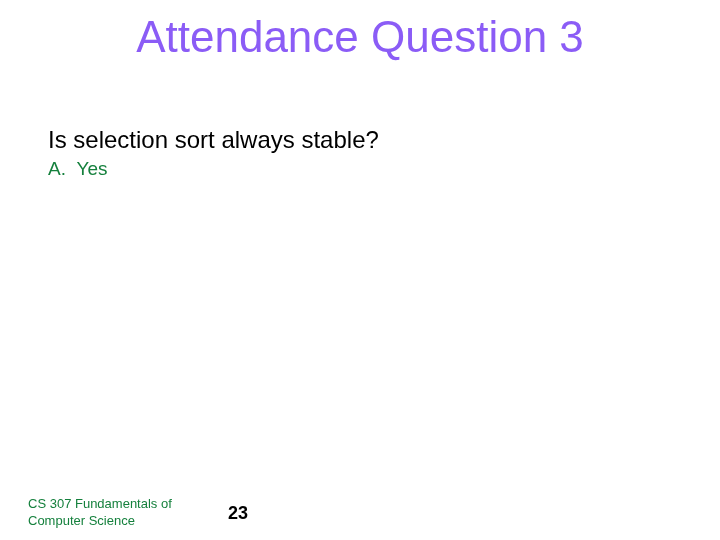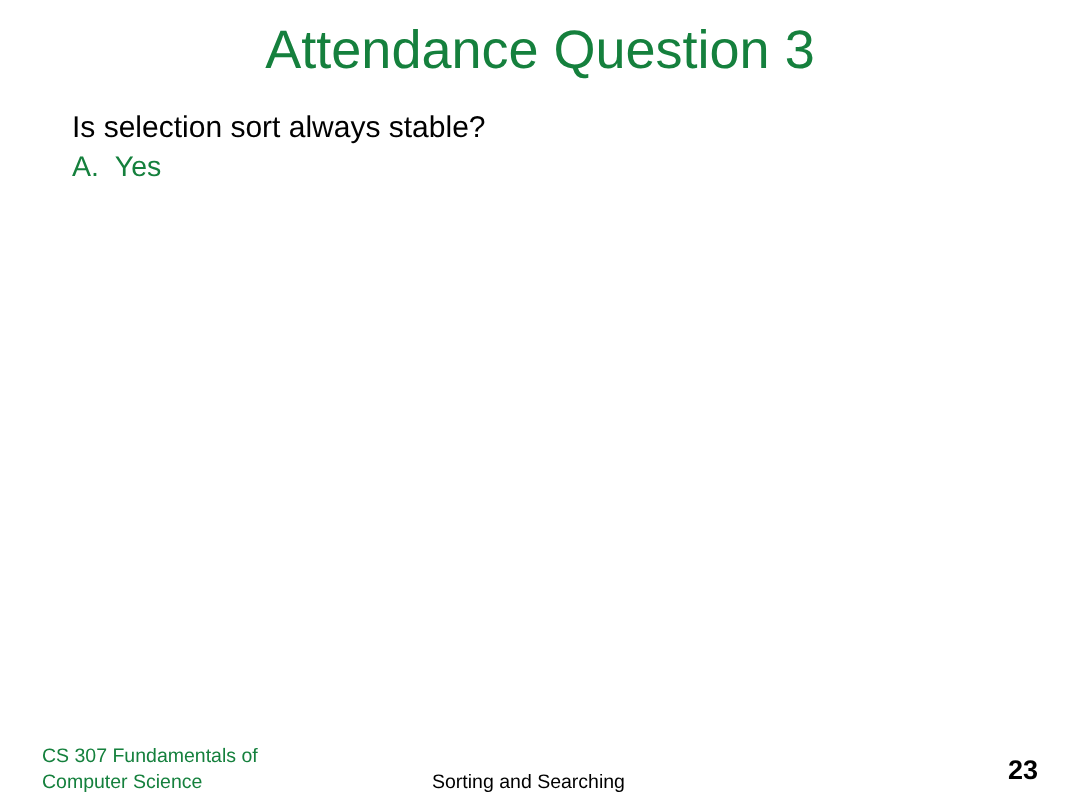--- a/index.html
+++ b/index.html
@@ -9,35 +9,36 @@
     }
     body {
       width: 720px;
       height: 540px;
       background: #ffffff;
       font-family: Arial, Helvetica, sans-serif;
       position: relative;
       overflow: hidden;
     }
     .slide-title {
-      color: #15803d;
-      font-size: 36px;
+      color: #8b5cf6;
+      font-size: 44px;
       font-weight: normal;
       text-align: center;
       padding-top: 12px;
       padding-bottom: 20px;
     }
     .content {
       padding-left: 48px;
       padding-right: 48px;
     }
     .question-text {
-      font-size: 20px;
+      font-size: 24px;
       color: #000000;
       margin-bottom: 4px;
+      margin-top: 44px;
     }
     .option {
       font-size: 19px;
       color: #15803d;
       margin-bottom: 4px;
     }
     .footer {
       position: absolute;
       bottom: 10px;
       left: 0;
@@ -78,15 +79,14 @@
   <div class="option">
     <span>A.</span>&nbsp;&nbsp;<span>Yes</span>
   </div>
 </div>
 
 <div class="footer">
   <div class="footer-left">
     <div>CS 307 Fundamentals of</div>
     <div>Computer Science</div>
   </div>
-  <div class="footer-center">Sorting and Searching</div>
   <div class="footer-right">23</div>
 </div>
 
 </body></html>

